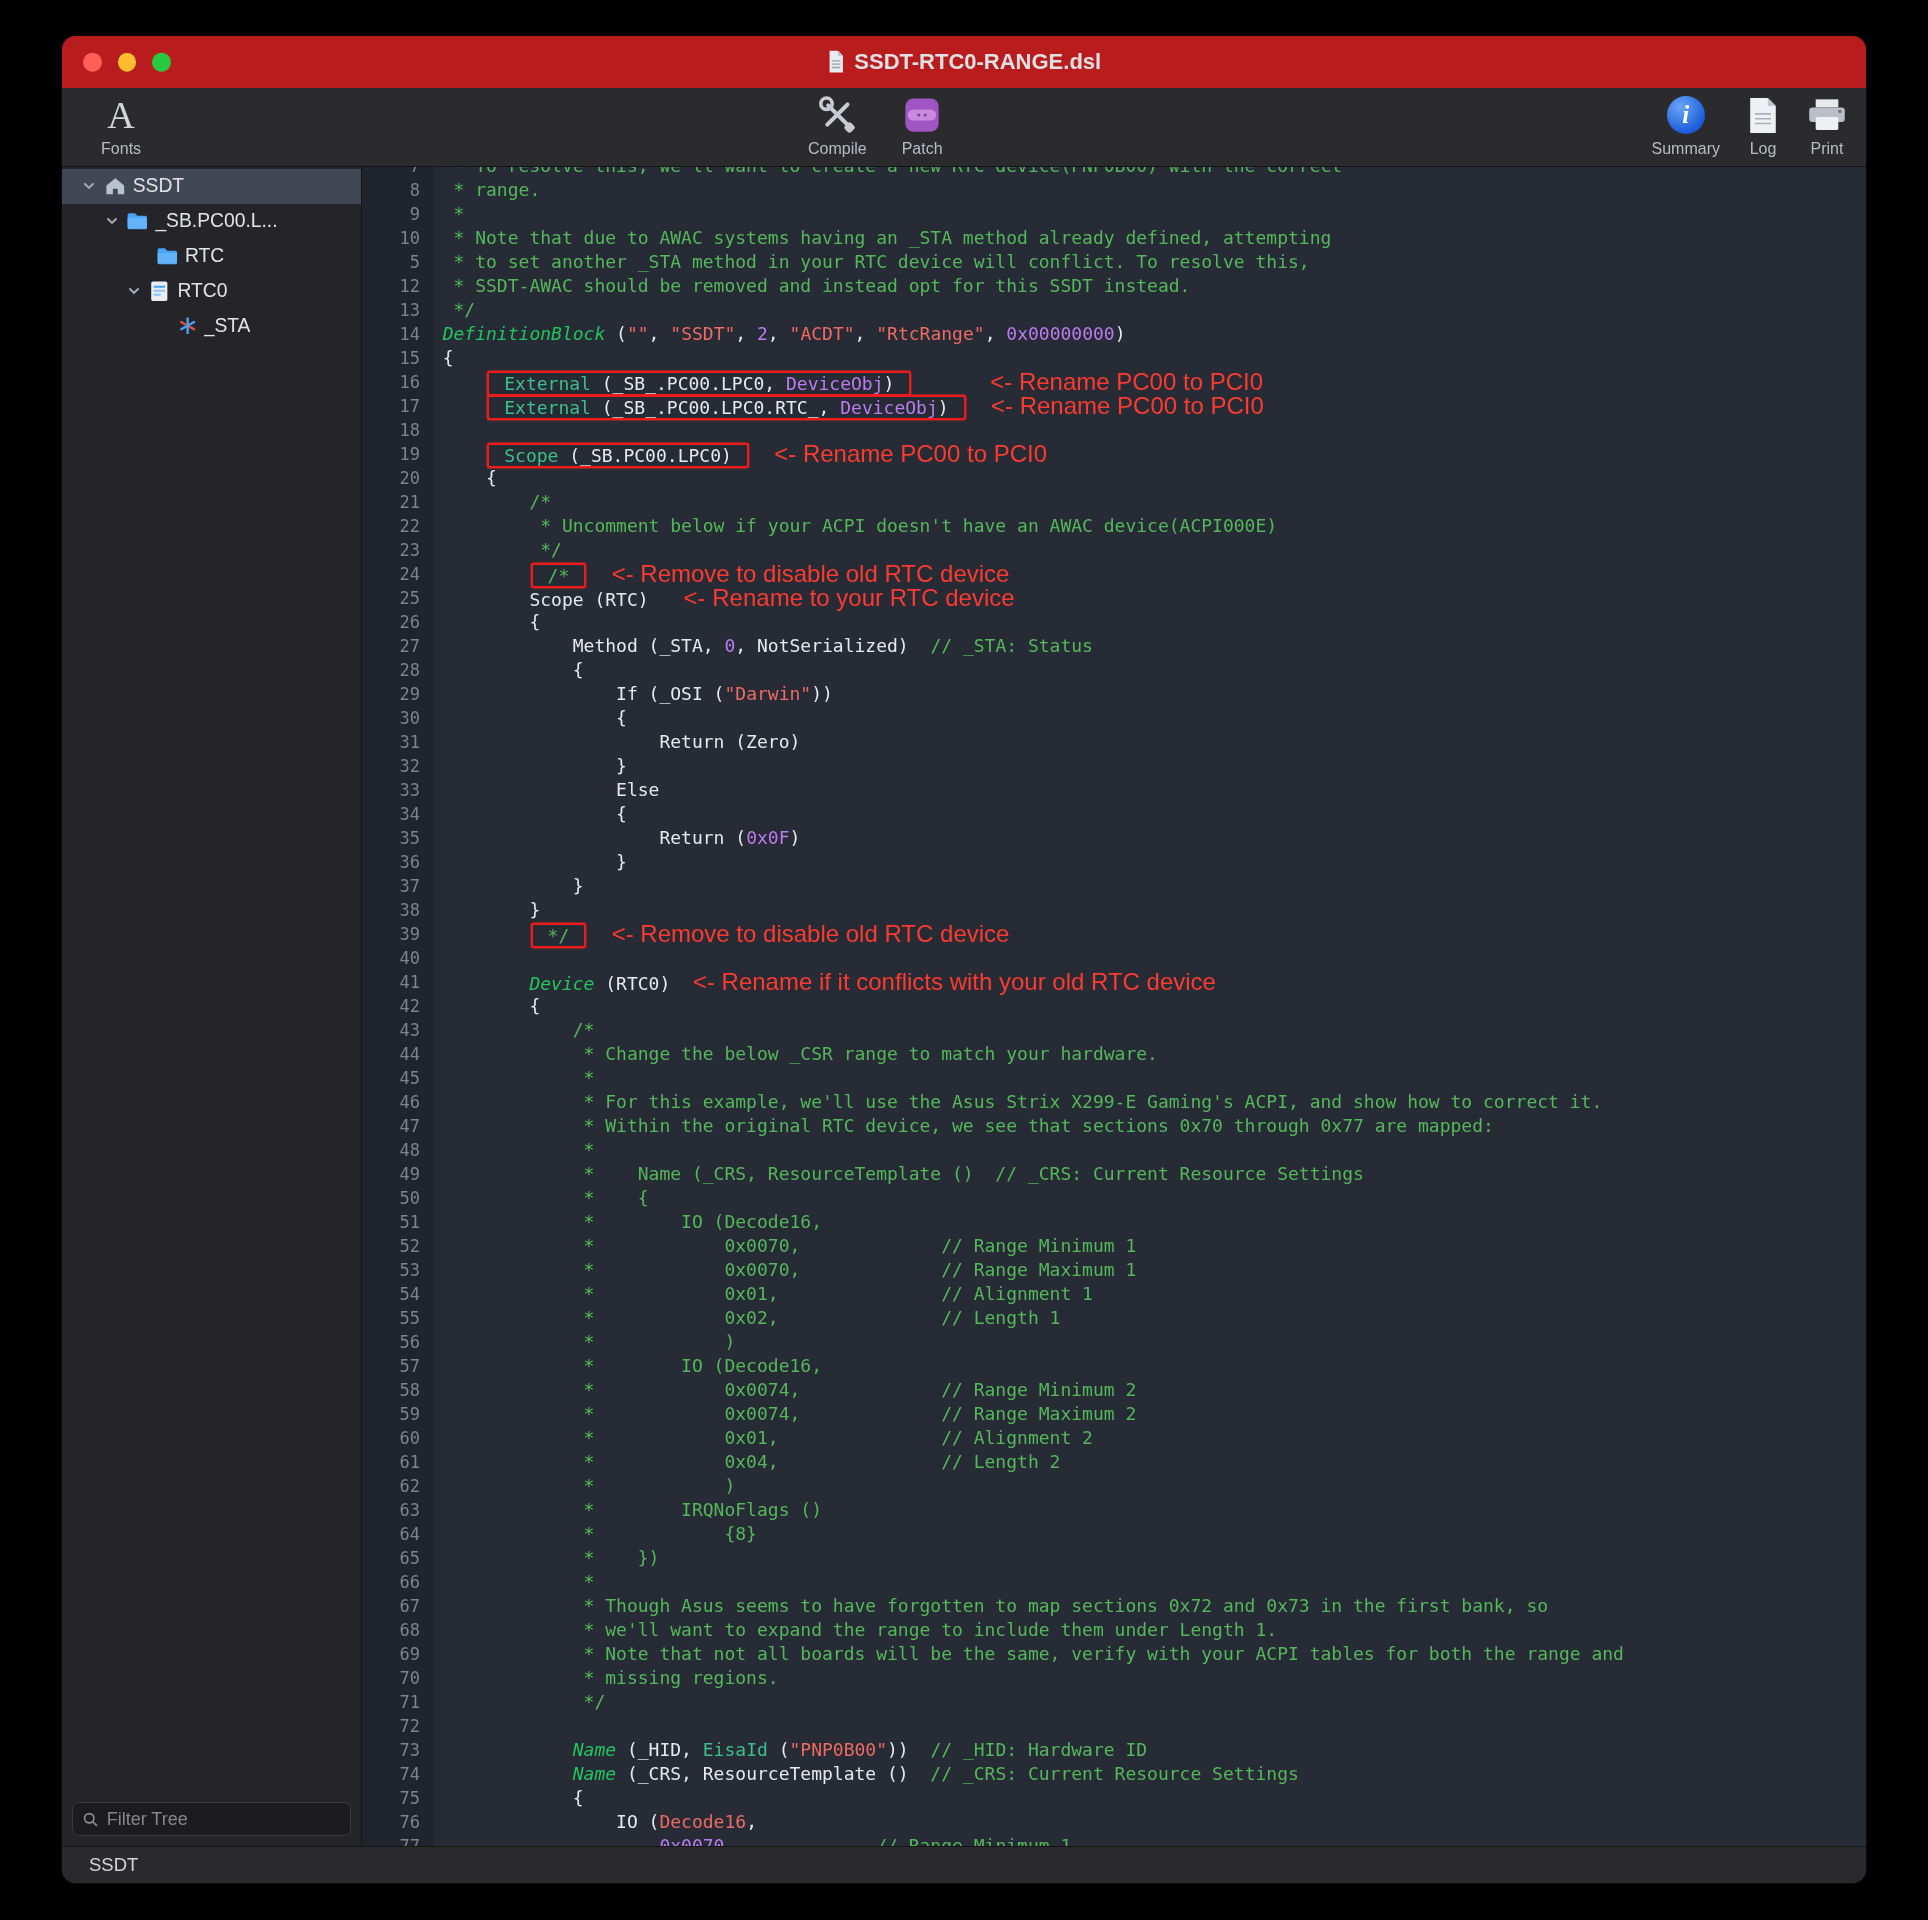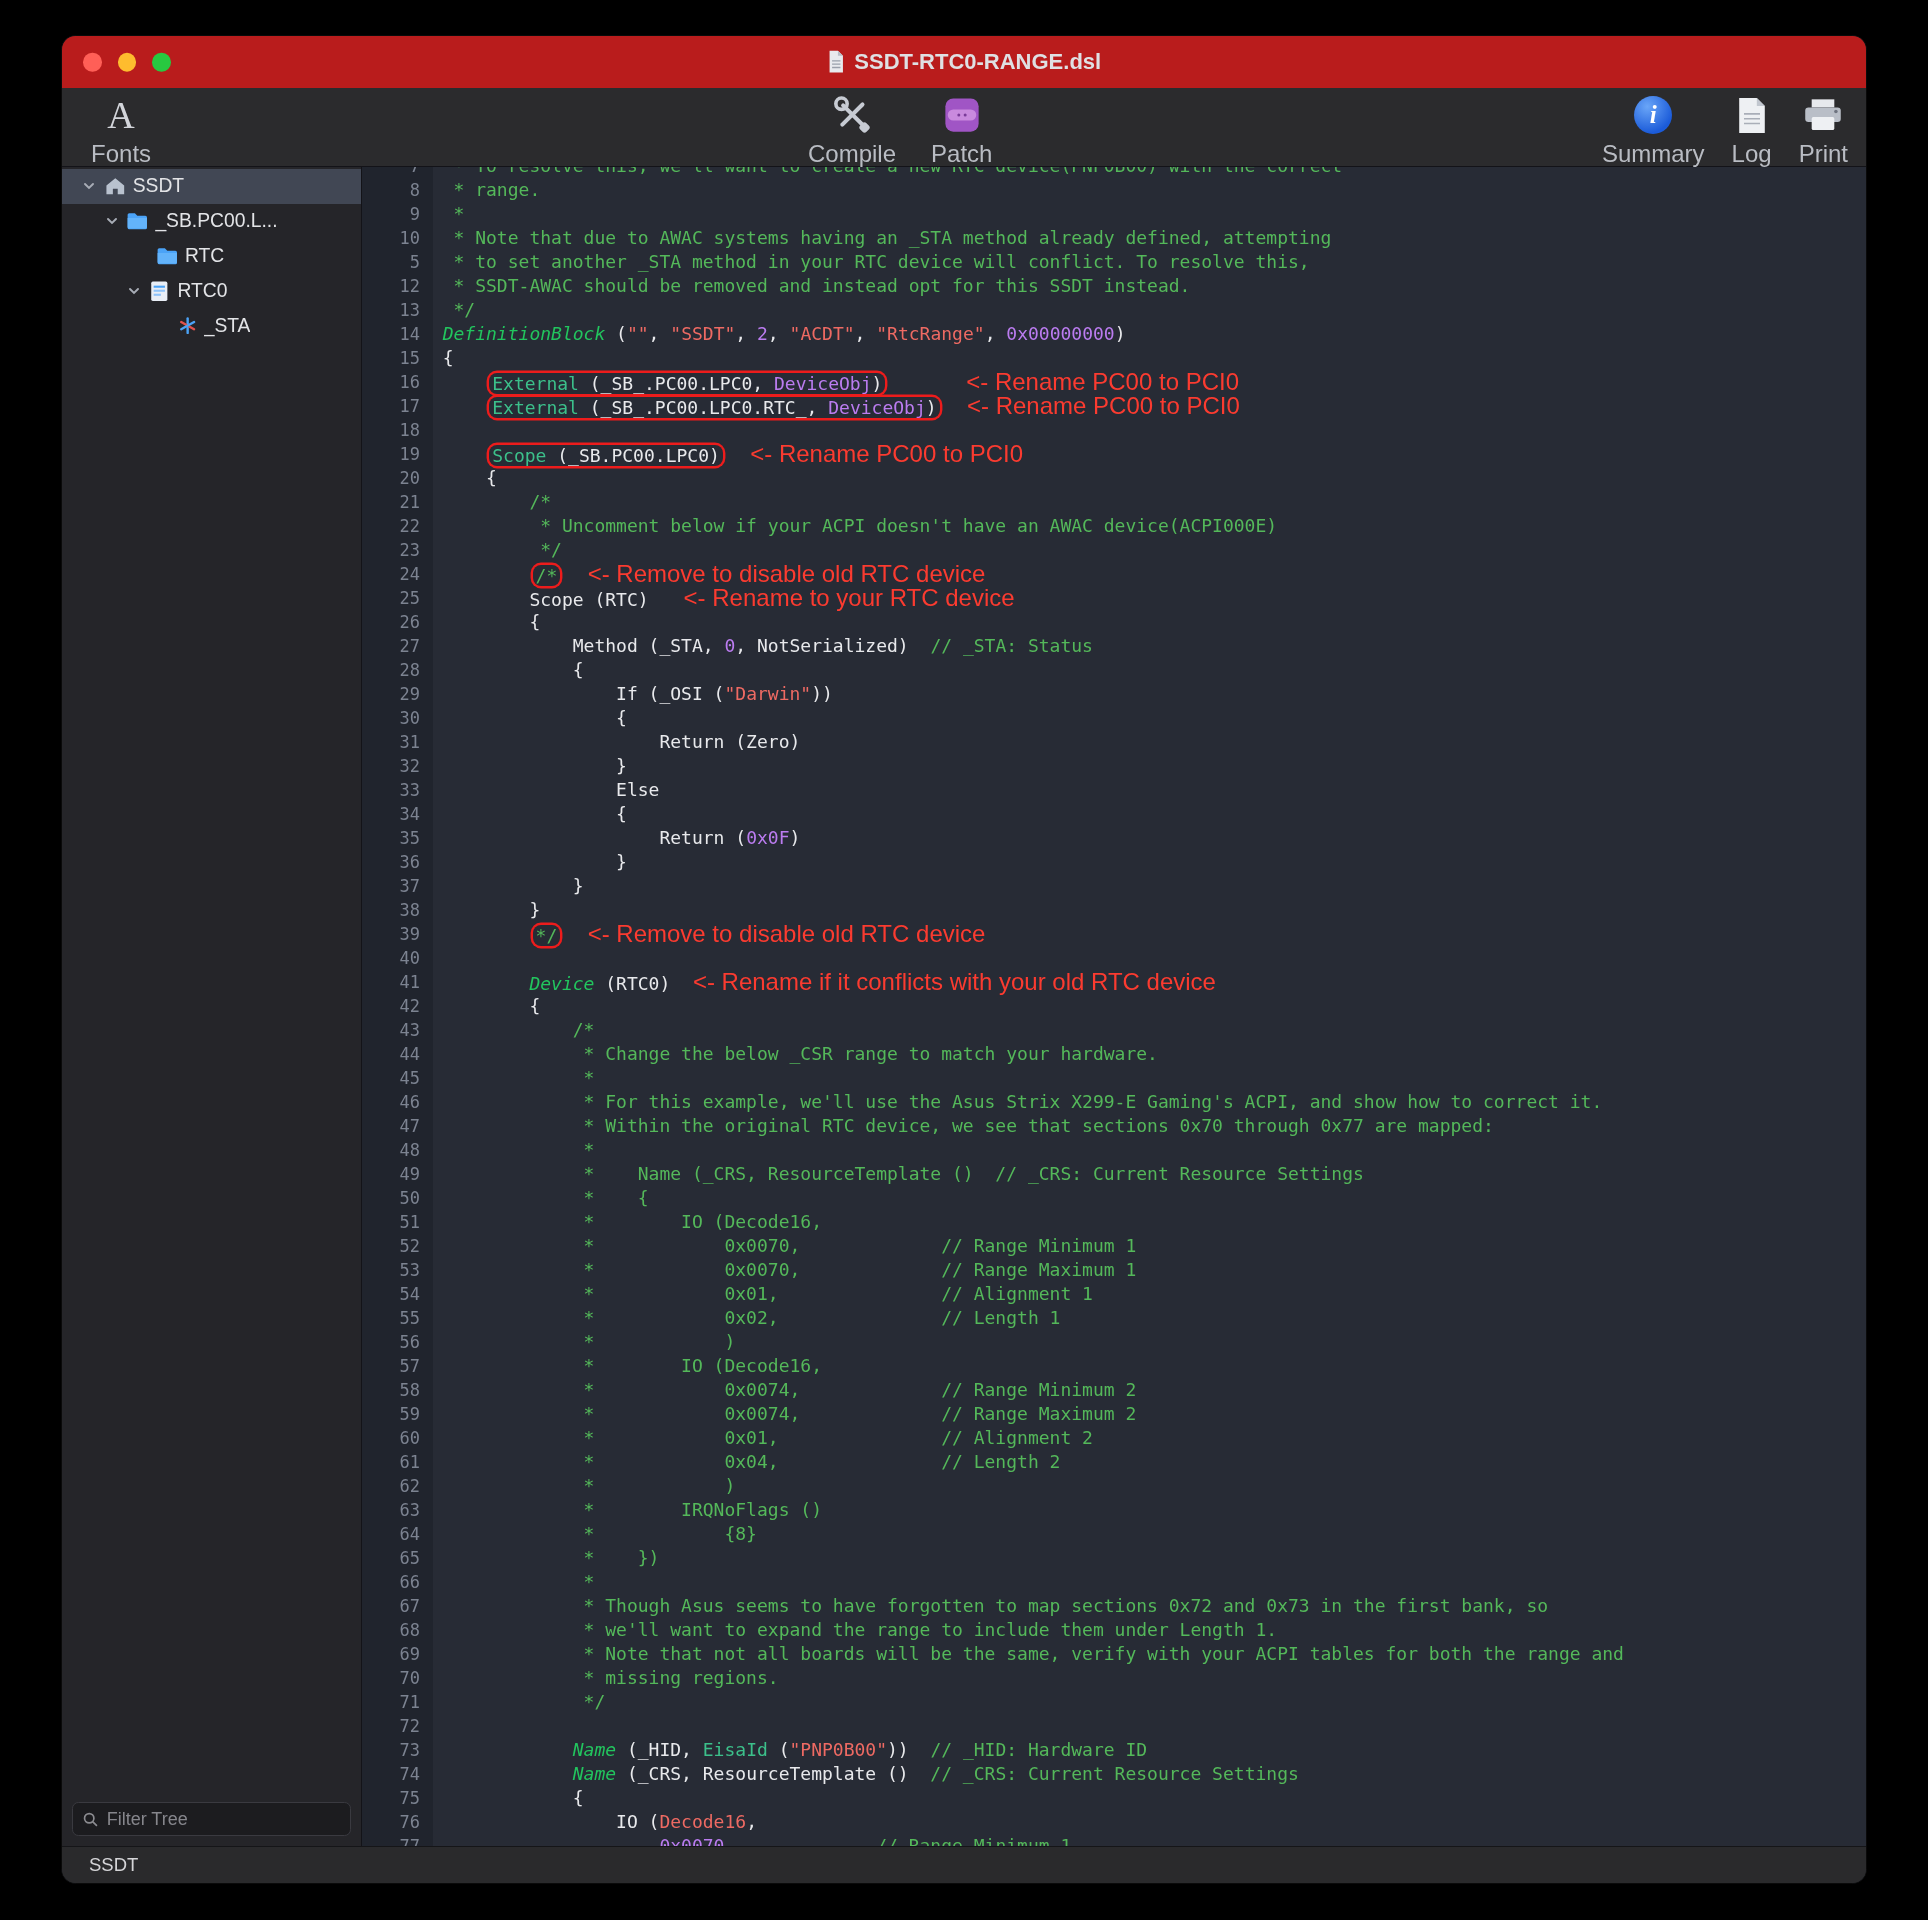--- a/index.html
+++ b/index.html
@@ -22,21 +22,21 @@
   .tl.green  { background:#28c840; }
   .title-wrap { display:flex; align-items:center; gap:9px; }
   .doc-icon { width:18.5px; height:23.4px; }
   .title-text { color:#dfe0e3; font-size:22px; font-weight:bold; }
 
   
   #toolbar { height:79px; background:#2b2b2d; border-bottom:0.8px solid #131318;
              position:relative; flex:0 0 auto; }
   .tb-item { display:flex; flex-direction:column; align-items:center; gap:2.4px; }
   .tb-iconbox { height:45px; display:flex; align-items:center; justify-content:center; }
-  .tb-label { font-size:24px; color:#b9bcc3; }
+  .tb-label { font-size:16px; color:#b9bcc3; }
   .tb-fonts { position:absolute; left:22.6px; top:4.8px; width:73px; }
   .fonts-glyph { font-family:"Liberation Serif", serif; font-size:38px; line-height:42px;
                  color:#d3d5da; }
   .tb-center { position:absolute; left:746px; top:4.8px; display:flex; gap:35px; }
   .tb-right  { position:absolute; right:18px; top:4.8px; display:flex; gap:27px; }
   .summary-circle { width:38px; height:38px; border-radius:50%;
                     background:radial-gradient(circle at 35% 28%, #6aa6f8, #1b5bd9 72%);
                     display:flex; align-items:center; justify-content:center; }
   .summary-i { font-family:"Liberation Serif", serif; font-style:italic; font-weight:bold;
                font-size:25px; color:#fff; }
@@ -70,22 +70,22 @@
               font-family:"DejaVu Sans Mono", monospace; font-size:18px; }
   .ln { flex:0 0 71px; text-align:right; padding-right:13px; color:#7c8391;
         font-size:17px; }
   .code { flex:1; color:#e8e9ec; padding-left:9.7px; }
   .tok-p  { color:#e8e9ec; }
   .tok-c  { color:#54b85a; }
   .tok-kb { color:#22c55e;font-style:italic; }
   .tok-kt { color:#3cc08b; }
   .tok-s  { color:#ee6a63; }
   .tok-n  { color:#bb7cf0; }
-  .redbox { box-shadow:0 0 0 2.4px #ed1c1c; border-radius:8px; margin:0 4.8px 0 3.2px;
-            padding:0 3px; }
+  .redbox { box-shadow:0 0 0 2.4px #ed1c1c; border-radius:1px; margin:0 4.8px 0 3.2px;
+            padding:0 15px; }
   .annot { font-family:"Liberation Sans", sans-serif; font-size:24px; color:#fb3b30;
            margin-left:22.6px; white-space:pre; }
 
   
   #statusbar { height:37px; background:#2a2a2c; border-top:0.8px solid #151518;
                display:flex; align-items:center; padding-left:27px;
                color:#d5d5d8; font-size:18.5px; flex:0 0 auto; }
 </style>
 </head>
 <body>

